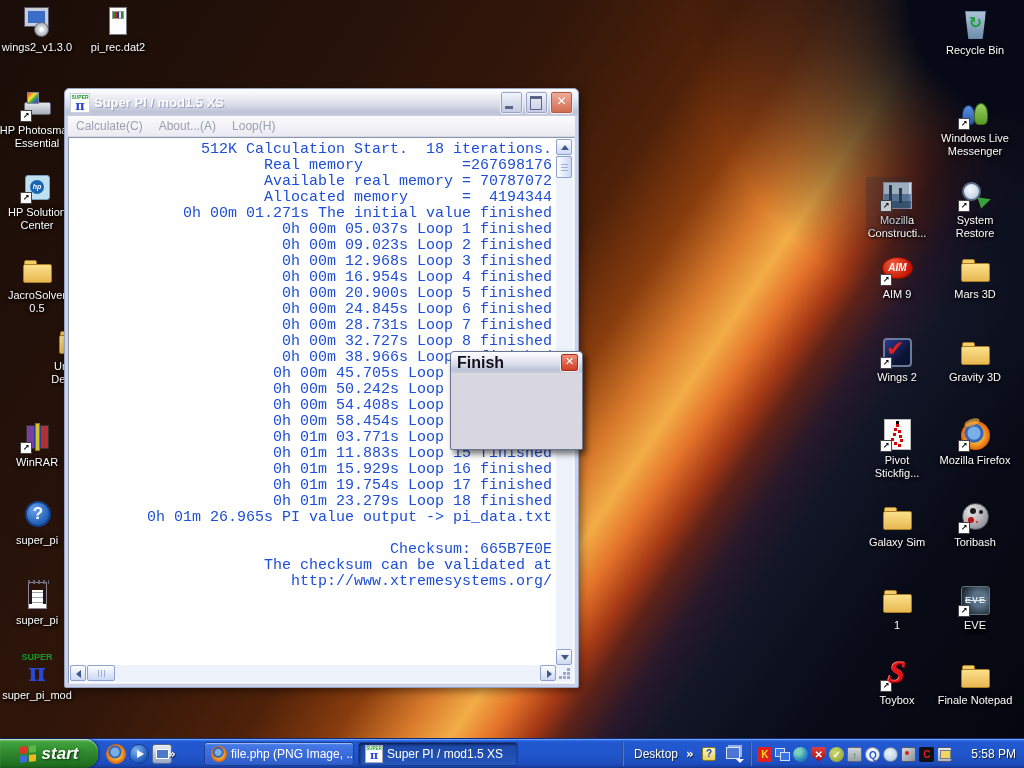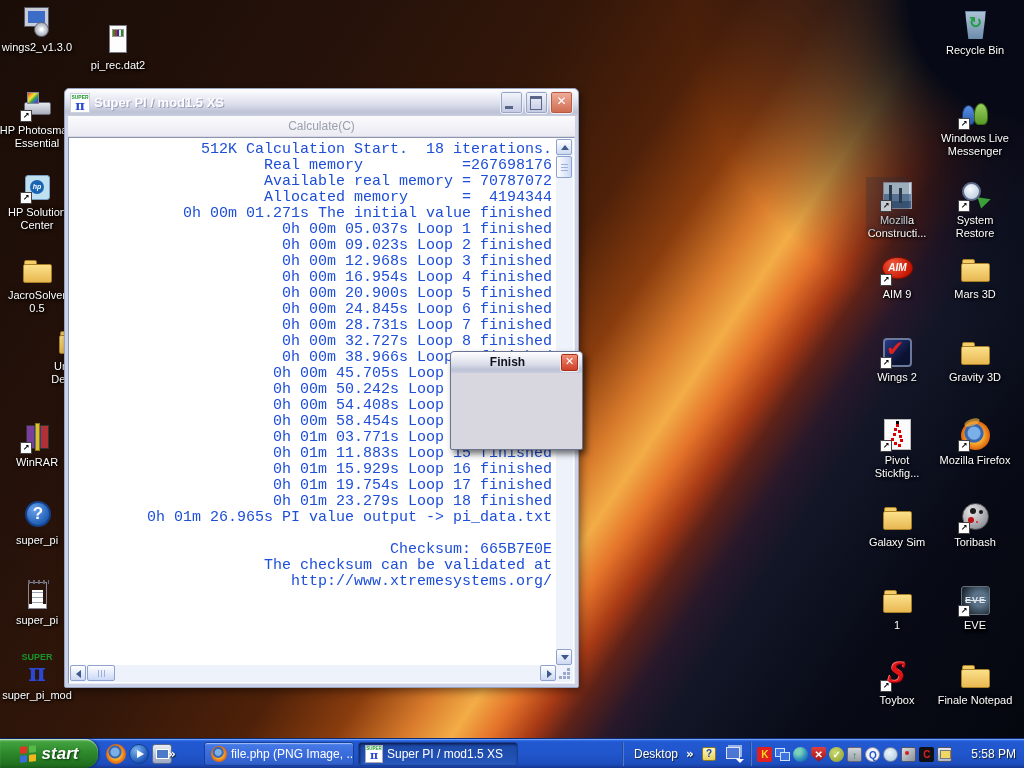--- a/index.html
+++ b/index.html
@@ -100,21 +100,21 @@
   .spi-mini b{display:block;color:#17942a;font:bold 5px/5px "Liberation Sans",sans-serif;margin-top:1px;}
   .spi-mini i{display:block;color:#2a48d4;font:bold 13px/11px "DejaVu Serif",serif;font-style:normal;}
   .wbtn{width:21px;height:21px;margin-left:2px;border-radius:3px;border:1px solid #eef0f8;
      background:linear-gradient(#f4f6fc,#c2cae2);position:relative;box-shadow:inset 0 0 0 1px #9aa4c4;}
   .wbtn::after{content:"";position:absolute;}
   .wbtn.min::after{left:4px;bottom:4px;width:8px;height:3px;background:#5a6488;}
   .wbtn.max::after{left:4px;top:4px;width:10px;height:10px;border:1px solid #5a6488;border-top-width:3px;}
   .wbtn.cls{background:linear-gradient(#efae9c,#cf6a4e);box-shadow:inset 0 0 0 1px #b85a40;}
   .wbtn.cls::after{content:"✕";color:#fff;font:bold 12px/19px "DejaVu Sans",sans-serif;left:0;top:0;width:100%;text-align:center;}
   .mbar{height:20px;margin:0 3px;background:linear-gradient(#fbfbfd,#ebeaf3);border-bottom:1px solid #d8d8e4;
-     display:flex;align-items:center;flex-direction:column;}
+     display:flex;align-items:center;}
   .mitem{font:12px/20px "Liberation Sans",sans-serif;color:#9aa0ae;padding:0 8px;}
   .cframe{position:absolute;left:3px;right:3px;top:48px;bottom:3px;background:#fff;
      border:1px solid #8a94ac;border-right-color:#e8ecf4;border-bottom-color:#e8ecf4;}
   #output{position:absolute;left:6px;top:4px;right:22px;bottom:22px;margin:0;overflow:hidden;
      font:15px/16px "Liberation Mono","DejaVu Sans Mono",monospace;color:#1d4ed8;text-align:right;}
   .vsb{position:absolute;top:1px;right:1px;bottom:18px;width:17px;background:#eef3fb;}
   .hsb{position:absolute;left:1px;right:18px;bottom:1px;height:17px;background:#eef3fb;}
   .sbtn{position:absolute;width:16px;height:16px;background:linear-gradient(#ffffff,#cdd8f1);
      border:1px solid #8fa2cf;border-radius:2px;box-sizing:border-box;}
   .sbtn::after{content:"";position:absolute;width:0;height:0;}
@@ -135,21 +135,21 @@
   .hthumb::after{content:"";position:absolute;top:4px;left:10px;height:7px;width:7px;
      background:repeating-linear-gradient(90deg,#9db0da 0 1px,transparent 1px 3px);}
   .grip{position:absolute;right:1px;bottom:1px;width:17px;height:17px;background:#eef3fb;}
   .grip::after{content:"";position:absolute;right:3px;bottom:3px;width:3px;height:3px;background:#9aa8cc;
      box-shadow:-4px 4px 0 #9aa8cc,0 4px 0 #9aa8cc,-8px 8px 0 #9aa8cc,-4px 8px 0 #9aa8cc,0 8px 0 #9aa8cc;
      transform:translateY(-8px);}
   
   #fdlg{position:absolute;left:450px;top:351px;width:131px;height:97px;background:#d8d6df;
      border:1px solid #6a7390;border-radius:4px 4px 2px 2px;box-shadow:3px 4px 6px rgba(0,0,0,.55);}
   #fdlg .tbar{height:21px;padding:0 3px 0 6px;border-radius:4px 4px 0 0;}
-  #fdlg .ttext{color:#12121e;text-shadow:none;font-size:12px;line-height:21px;text-align:center;}
+  #fdlg .ttext{color:#12121e;text-shadow:none;font-size:16px;line-height:21px;}
   #fdlg .wbtn{width:17px;height:17px;background:linear-gradient(#f2917c,#cc3a22);box-shadow:inset 0 0 0 1px #a83018;}
   #fdlg .wbtn::after{content:"✕";color:#fff;font:bold 11px/15px "DejaVu Sans",sans-serif;left:0;top:0;width:100%;text-align:center;}
   .dbody{position:absolute;left:3px;right:3px;top:23px;bottom:3px;background:#d9d7de;
      border:1px solid;border-color:#f2f2f6 #8a8a9a #8a8a9a #f2f2f6;}
   .dmsg{margin-top:11px;text-align:center;font:11px/13px "Liberation Sans",sans-serif;color:#000;}
   .okbtn{position:absolute;left:50%;transform:translateX(-50%);bottom:10px;width:48px;height:21px;
      background:linear-gradient(#fdfdfb,#dcd8cc);border:2px solid #5f5f6e;border-radius:2px;
      font:11px/17px "Liberation Sans",sans-serif;text-align:center;color:#000;
      outline:1px dotted #000;outline-offset:-4px;}
   
@@ -222,21 +222,21 @@
 
 <div id="stage">
 
   <div id="icons-layer">
       <div class="dicon" style="left: -1px; top: 5px;">
         <div class="art k-installer"></div>
         <div class="lbl">
           <div>wings2_v1.3.0</div>
         </div>
       </div>
-      <div class="dicon" style="left: 80px; top: 23px;">
+      <div class="dicon" style="left: 80px; top: 5px;">
         <div class="art k-datafile"></div>
         <div class="lbl">
           <div>pi_rec.dat2</div>
         </div>
       </div>
       <div class="dicon" style="left: -1px; top: 88px;">
         <div class="art k-printer">
           <span class="sc">↗</span>
         </div>
         <div class="lbl">

